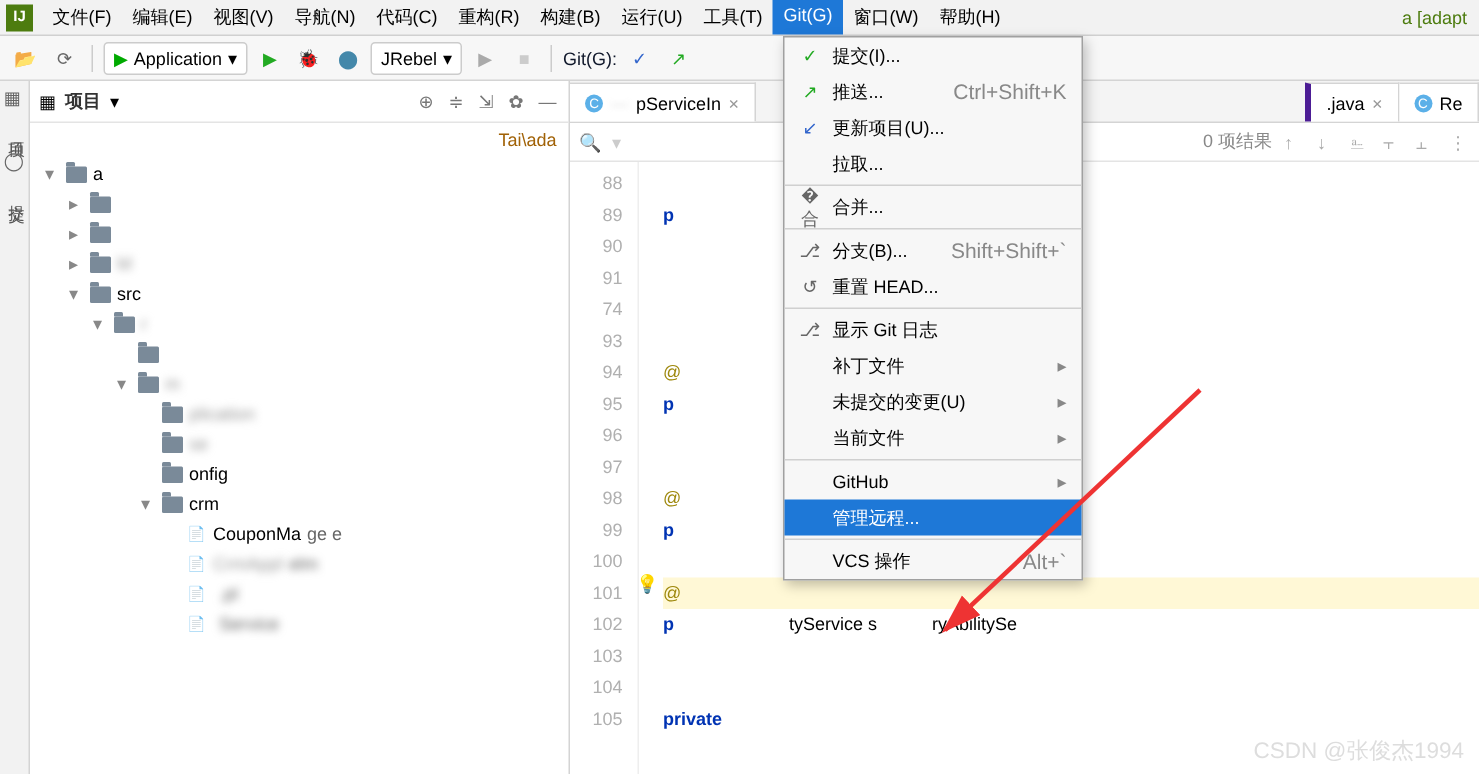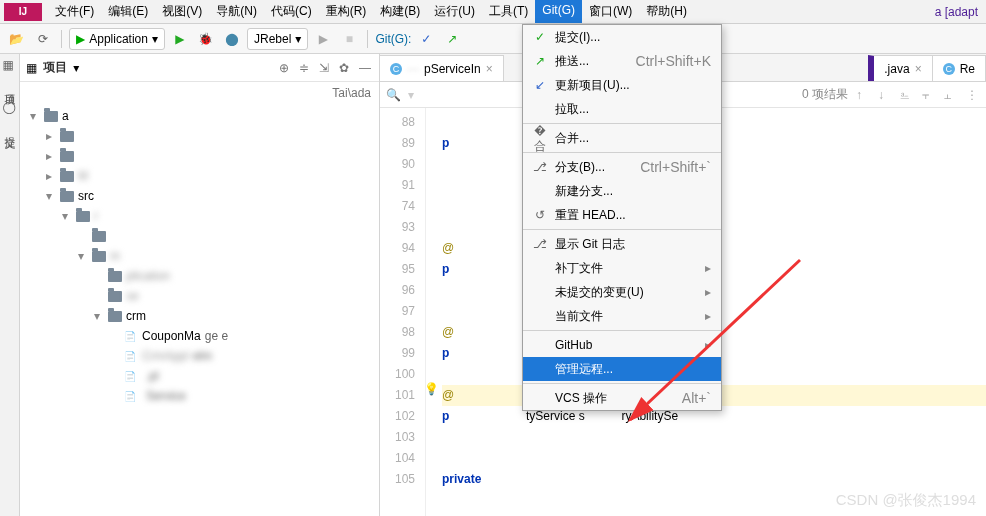--- a/index.html
+++ b/index.html
@@ -1,38 +1,38 @@
 <!DOCTYPE html>
 <html><head>
 <meta charset="utf-8">
 <style>
 *{box-sizing:border-box;margin:0;padding:0;font-family:"Microsoft YaHei",Arial,sans-serif;font-size:12px;user-select:none}
 body{background:#fff;width:986px;height:516px;overflow:hidden;position:relative}
 .menubar{display:flex;align-items:center;height:24px;background:#f2f2f2;border-bottom:1px solid #d0d0d0;padding-left:4px}
-.menubar .logo{width:38px;height:18px;background:#be185d;color:#fff;display:flex;align-items:center;justify-content:center;font-weight:bold;font-size:10px;margin-right:6px}
+.menubar .logo{width:18px;height:18px;background:#4d7c0f;color:#fff;display:flex;align-items:center;justify-content:center;font-weight:bold;font-size:10px;margin-right:6px}
 .menubar .mitem{padding:3px 7px;cursor:pointer}
 .menubar .mitem.active{background:#1e78d7;color:#fff}
-.menubar .mtitle{margin-left:auto;padding-right:8px;color:#4c1d95}
+.menubar .mtitle{margin-left:auto;padding-right:8px;color:#4d7c0f}
 .toolbar{display:flex;align-items:center;height:30px;background:#f7f7f7;border-bottom:1px solid #d4d4d4;padding:0 6px;gap:4px}
 .toolbar .tbtn{width:22px;height:22px;display:flex;align-items:center;justify-content:center;color:#666;cursor:pointer}
 .toolbar .sep{width:1px;height:18px;background:#ccc;margin:0 3px}
 .toolbar .combo{display:flex;align-items:center;border:1px solid #ccc;border-radius:3px;padding:1px 6px;height:22px;background:#fff;gap:4px}
 .toolbar .combo .play{color:#0a0}
 .toolbar .run{color:#2a2}
 .toolbar .debug{color:#48a}
 .main{display:flex;height:calc(100% - 54px)}
 .vtab{width:20px;background:#f2f2f2;border-right:1px solid #d4d4d4;display:flex;flex-direction:column;align-items:center;padding-top:4px;gap:14px}
 .vtab .vt{writing-mode:vertical-rl;font-size:11px;color:#555;cursor:pointer}
 .vtab .vicon{width:14px;height:14px;color:#666}
 .sidebar{width:360px;background:#fff;border-right:1px solid #d4d4d4;display:flex;flex-direction:column}
 .sidehead{display:flex;align-items:center;height:28px;border-bottom:1px solid #e4e4e4;padding:0 6px;gap:6px}
 .sidehead .ptitle{font-weight:bold;color:#333}
 .sidehead .spacer{flex:1}
 .sidehead .hicon{width:14px;height:14px;color:#777;cursor:pointer}
-.sidepath{height:22px;display:flex;align-items:center;padding:0 8px;color:#737373}
+.sidepath{height:22px;display:flex;align-items:center;padding:0 8px;color:#a16207}
 .sidepath .pleft{flex:1}
 .tree{flex:1;overflow:auto;padding:2px 0 2px 6px;position:relative}
 .trow{display:flex;align-items:center;height:20px;gap:4px;white-space:nowrap}
 .trow .pad{display:inline-block}
 .trow .arrow{width:10px;color:#888}
 .trow .ficon{width:14px;height:12px;display:inline-flex;align-items:center;justify-content:center}
 .folder{width:14px;height:11px;background:#7a8a99;border-radius:1px;position:relative}
 .folder::before{content:"";position:absolute;top:-3px;left:0;width:6px;height:3px;background:#7a8a99;border-radius:1px 1px 0 0}
 .blur{filter:blur(3px);color:#999}
 .editor{flex:1;display:flex;flex-direction:column;min-width:0}
@@ -100,21 +100,21 @@
  <div class="tbtn run">▶</div>
  <div class="tbtn" style="color:#3a3">🐞</div>
  <div class="tbtn debug">⬤</div>
  <div class="combo">
       <span>JRebel</span>
       <span>▾</span>
     </div>
  <div class="tbtn" style="color:#aaa">▶</div>
  <div class="tbtn" style="color:#ccc">■</div>
  <div class="sep"></div>
- <span style="color:#0369a1">Git(G):</span>
+ <span style="color:#0f172a">Git(G):</span>
  <div class="tbtn" style="color:#36c">✓</div>
  <div class="tbtn" style="color:#2a2">↗</div>
 </div>
 
 <div class="main">
  <div class="vtab">
   <div class="vicon">▦</div>
   <div class="vt">项目</div>
   <div class="vicon">◯</div>
   <div class="vt">提交</div>
@@ -212,20 +212,28 @@
         <div class="trow">
           <span class="pad" style="width: 64px;"></span>
           <span class="arrow"></span>
           <span class="ficon">
             <span class="folder"></span>
           </span>
           <span class="blur">se</span>
         </div>
         <div class="trow">
           <span class="pad" style="width: 64px;"></span>
+          <span class="arrow"></span>
+          <span class="ficon">
+            <span class="folder"></span>
+          </span>
+          <span>onfig</span>
+        </div>
+        <div class="trow">
+          <span class="pad" style="width: 64px;"></span>
           <span class="arrow">▾</span>
           <span class="ficon">
             <span class="folder"></span>
           </span>
           <span>crm</span>
         </div>
         <div class="trow">
           <span class="pad" style="width: 80px;"></span>
           <span class="arrow"></span>
           <span class="ficon" style="font-size: 10px;">📄</span>
@@ -258,21 +266,21 @@
 
  <div class="editor">
   <div class="etabs">
    <div class="etab">
           <span class="cicon">C</span>
           <span style="filter:blur(2px);color:#aaa">···</span>
           <span>pServiceIn</span>
           <span class="close">×</span>
         </div>
    <div style="flex:1"></div>
-   <div class="etab" style="border-left:6px solid #4c1d95">
+   <div class="etab" style="border-left:4px solid #4c1d95">
           <span>.java</span>
           <span class="close">×</span>
         </div>
    <div class="etab">
           <span class="cicon">C</span>
           <span>Re</span>
         </div>
   </div>
   <div class="esubbar">
    <span class="search">🔍</span>
@@ -352,25 +360,21 @@
     </div>
     <div class="psep"></div>
     <div class="row">
       <span class="picon">�合</span>
       <span>合并...</span>
     </div>
     <div class="psep"></div>
     <div class="row">
       <span class="picon">⎇</span>
       <span>分支(B)...</span>
-      <span class="sc">Ctrl+Shift+`</span>
-    </div>
-    <div class="row">
-      <span class="picon"></span>
-      <span>新建分支...</span>
+      <span class="sc">Shift+Shift+`</span>
     </div>
     <div class="row">
       <span class="picon">↺</span>
       <span>重置 HEAD...</span>
     </div>
     <div class="psep"></div>
     <div class="row">
       <span class="picon">⎇</span>
       <span>显示 Git 日志</span>
     </div>

